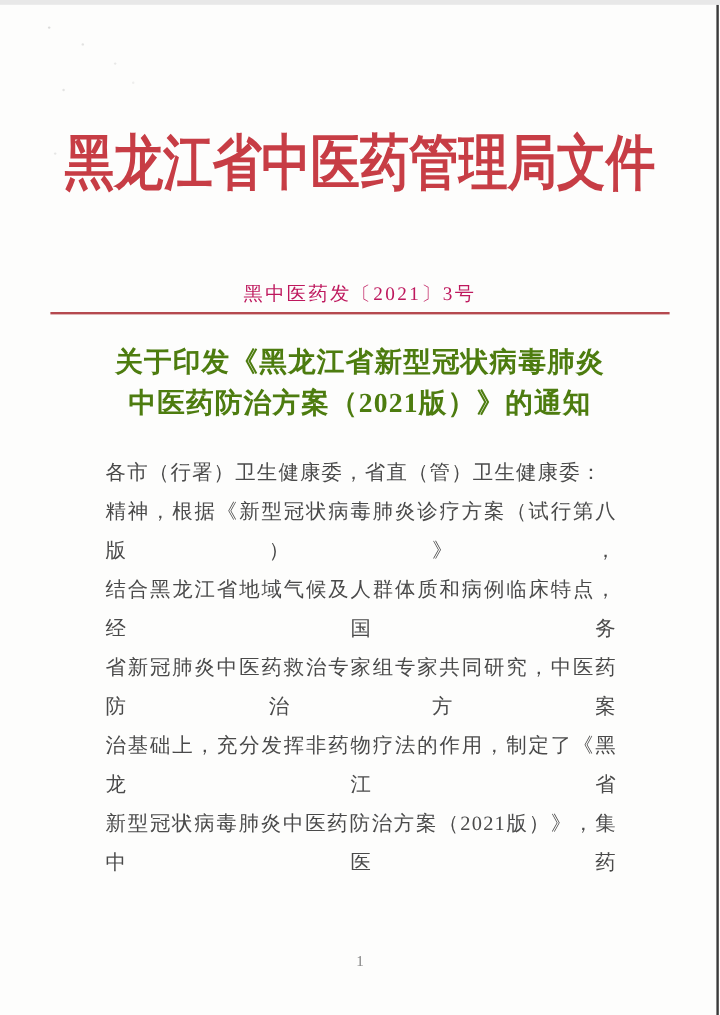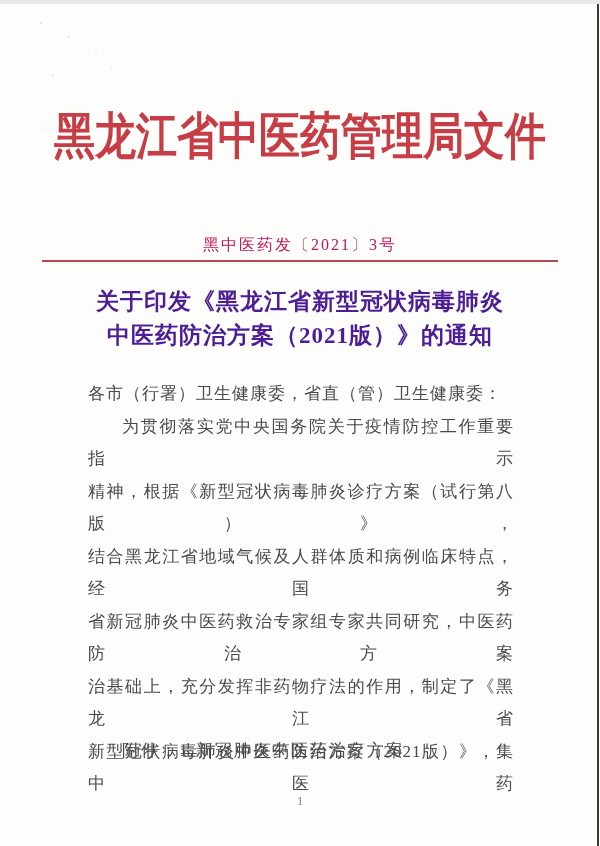--- a/index.html
+++ b/index.html
@@ -74,21 +74,21 @@
     width: 516px;
     height: 2px;
     background: #b5494f;
   }
   .doc-title {
     position: absolute;
     top: 281px;
     left: 0;
     width: 100%;
     text-align: center;
-    color: #4c1d95;
+    color: #4d7c0f;
     font-size: 23px;
     font-weight: bold;
     line-height: 34px;
     letter-spacing: 1px;
   }
   .body-text {
     position: absolute;
     top: 374px;
     left: 88px;
     width: 426px;
@@ -142,28 +142,26 @@
 
   <div class="red-divider"></div>
 
   <div class="doc-title">
     <div>关于印发《黑龙江省新型冠状病毒肺炎</div>
     <div>中医药防治方案（2021版）》的通知</div>
   </div>
 
   <div class="body-text">
     <div class="body-line">各市（行署）卫生健康委，省直（管）卫生健康委：</div>
-    <div class="body-line j indent">为贯彻落实党中央国务院关于疫情防控工作重要指示</div>
     <div class="body-line j">精神，根据《新型冠状病毒肺炎诊疗方案（试行第八版）》，</div>
     <div class="body-line j">结合黑龙江省地域气候及人群体质和病例临床特点，经国务</div>
     <div class="body-line j">省新冠肺炎中医药救治专家组专家共同研究，中医药防治方案</div>
     <div class="body-line j">治基础上，充分发挥非药物疗法的作用，制定了《黑龙江省</div>
     <div class="body-line j">新型冠状病毒肺炎中医药防治方案（2021版）》，集中医药</div>
 
   </div>
 
-  <div class="attachment-line">附件：1.新冠肺炎中医药治疗方案</div>
 
   <div class="page-number">1</div>
 
   <div class="scan-edge-right"></div>
 
 </div>
 
 </body></html>

